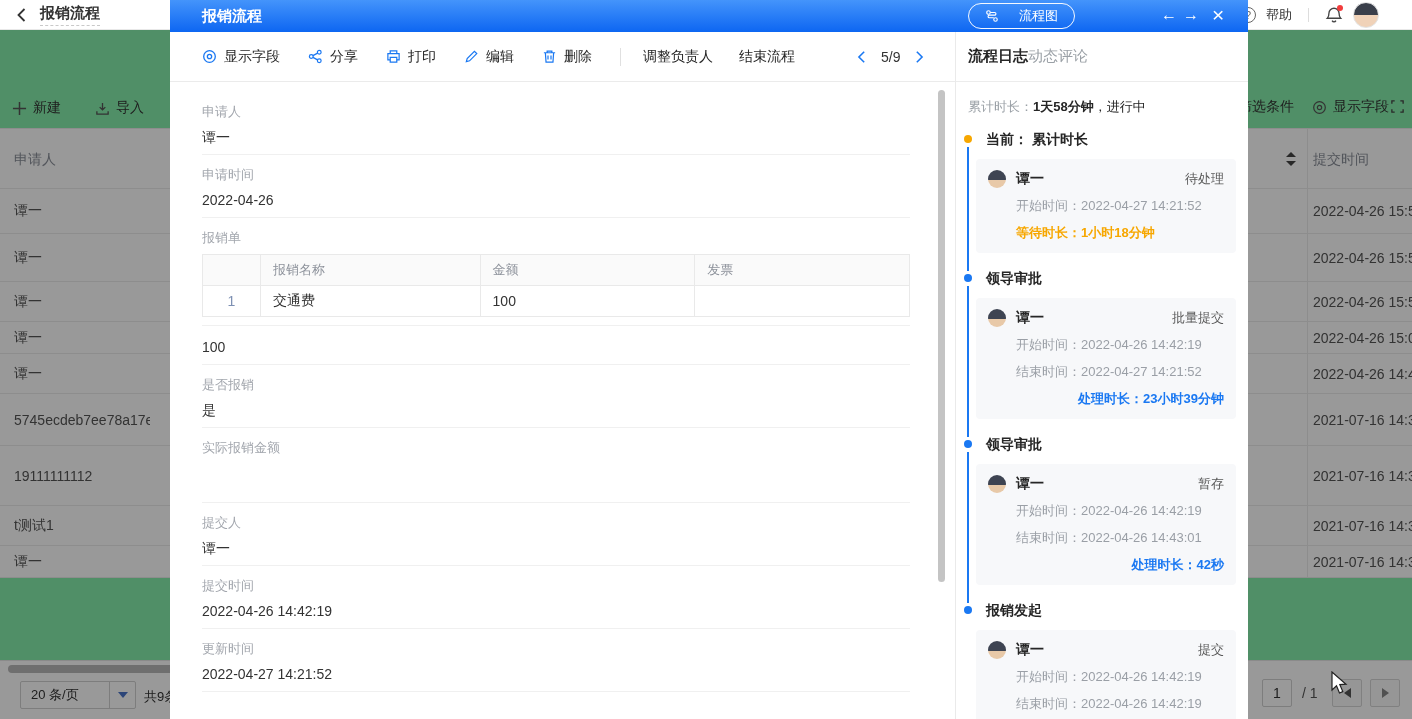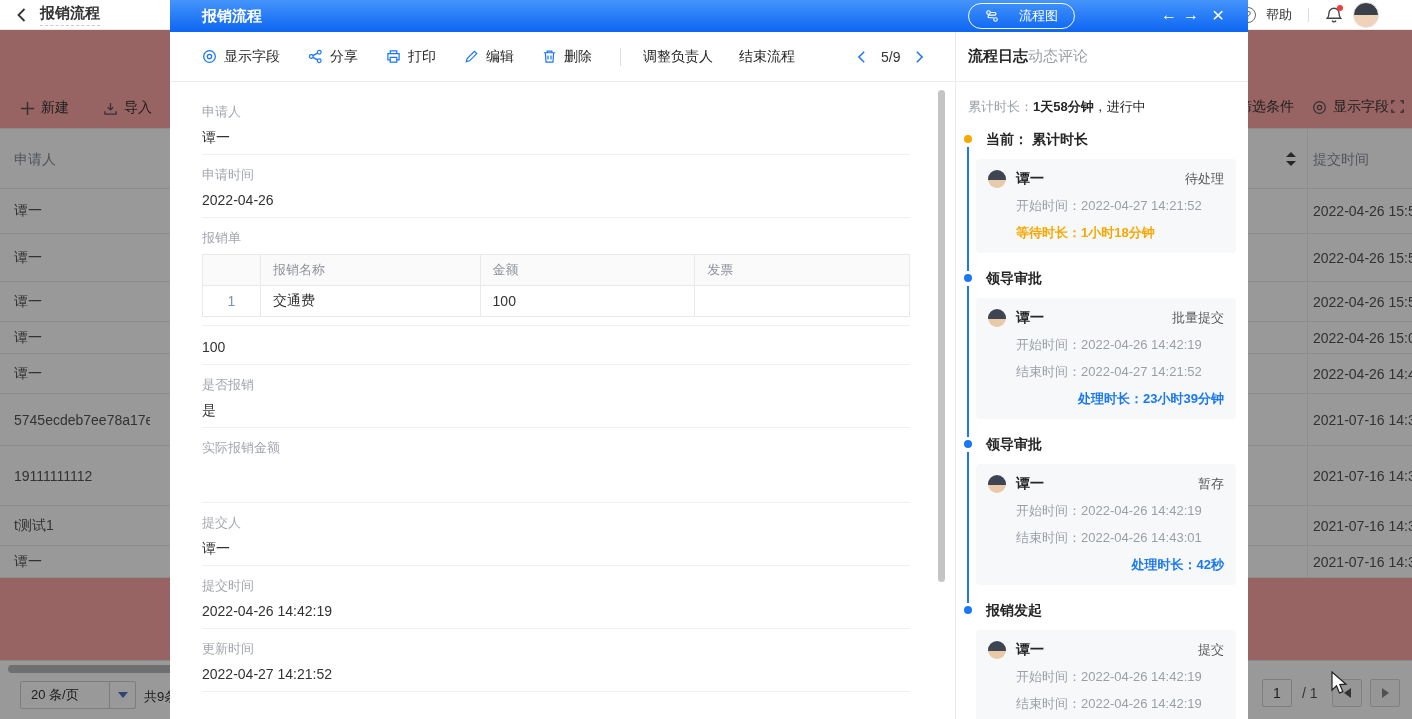--- a/index.html
+++ b/index.html
@@ -1,33 +1,33 @@
 <!DOCTYPE html>
 <html><head>
 <meta charset="utf-8">
 <style>
   *{margin:0;padding:0;box-sizing:border-box;}
   html,body{width:1412px;height:719px;overflow:hidden;}
   body{font-family:"Liberation Sans","DejaVu Sans",sans-serif;background:#fff;position:relative;}
-  .stage{position:absolute;inset:0;width:1412px;height:719px;overflow:hidden;background:#fca5a5;}
+  .stage{position:absolute;inset:0;width:1412px;height:719px;overflow:hidden;background:#86efac;}
 
   
   .bg-header{position:absolute;top:0;left:0;width:1412px;height:30px;background:#fff;border-bottom:1px solid #e8e8e8;z-index:1;}
   .bg-back{position:absolute;left:14px;top:7px;width:16px;height:16px;color:#333;cursor:pointer;}
   .bg-title{position:absolute;left:40px;top:4px;font-size:15px;font-weight:700;color:#333;padding-bottom:2px;border-bottom:1px dashed #c9c9c9;}
   .bg-hright{position:absolute;top:0;left:1240px;height:30px;display:flex;align-items:center;gap:10px;}
   .help-circ{width:16px;height:16px;border:1px solid #666;border-radius:50%;color:#666;font-size:11px;display:flex;align-items:center;justify-content:center;}
   .help-txt{font-size:13px;color:#333;}
   .hdiv{width:1px;height:14px;background:#ddd;margin:0 6px;}
   .bellwrap{position:relative;width:18px;height:18px;color:#444;}
   .belldot{position:absolute;top:-1px;right:0;width:6px;height:6px;border-radius:50%;background:#f23c3c;}
   .avatar{width:26px;height:26px;border-radius:50%;border:1px solid #e3e3e3;background:linear-gradient(180deg,#3a3f4a 52%,#f0d2b8 52%);overflow:hidden;}
 
   .bg-toolbar{position:absolute;top:88px;left:0;width:1412px;height:40px;z-index:1;}
-  .bg-tleft{position:absolute;left:20px;top:0;height:40px;display:flex;align-items:center;gap:34px;}
+  .bg-tleft{position:absolute;left:12px;top:0;height:40px;display:flex;align-items:center;gap:34px;}
   .bg-titem{display:flex;align-items:center;gap:6px;font-size:14px;color:#333;cursor:pointer;}
   .bg-titem svg{color:#555;}
   .bg-filter{position:absolute;left:1238px;top:10px;font-size:14px;color:#333;}
   .bg-showf{position:absolute;left:1312px;top:10px;display:flex;align-items:center;gap:6px;font-size:14px;color:#333;}
   .bg-full{position:absolute;left:1390px;top:11px;color:#444;}
 
   .bg-table{position:absolute;top:128px;left:0;width:1412px;z-index:1;border-top:1px solid #ececec;}
   .bg-table::before{content:'';position:absolute;left:155px;top:0;bottom:0;border-left:1px solid #ececec;}
   .bg-table::after{content:'';position:absolute;left:1307px;top:0;bottom:0;border-left:1px solid #ececec;}
   .bg-thead{position:relative;height:60px;border-bottom:1px solid #ececec;background:#fff;}

